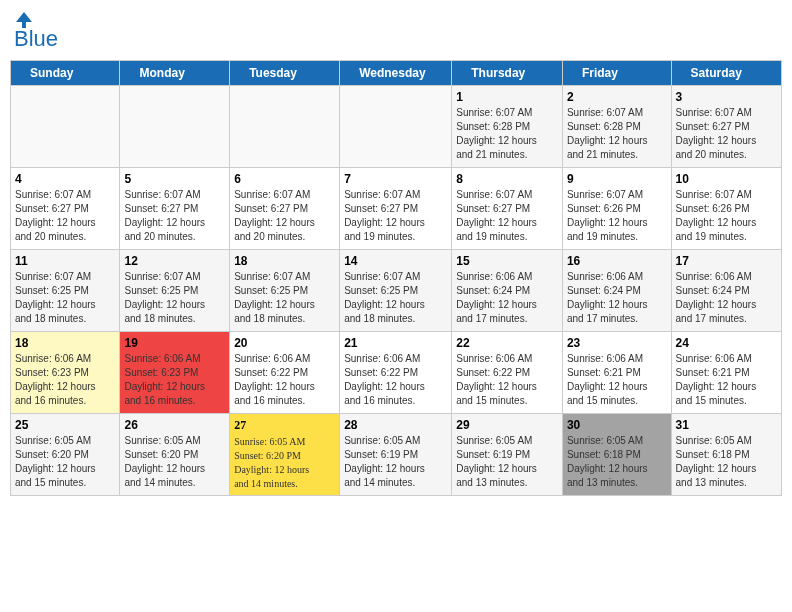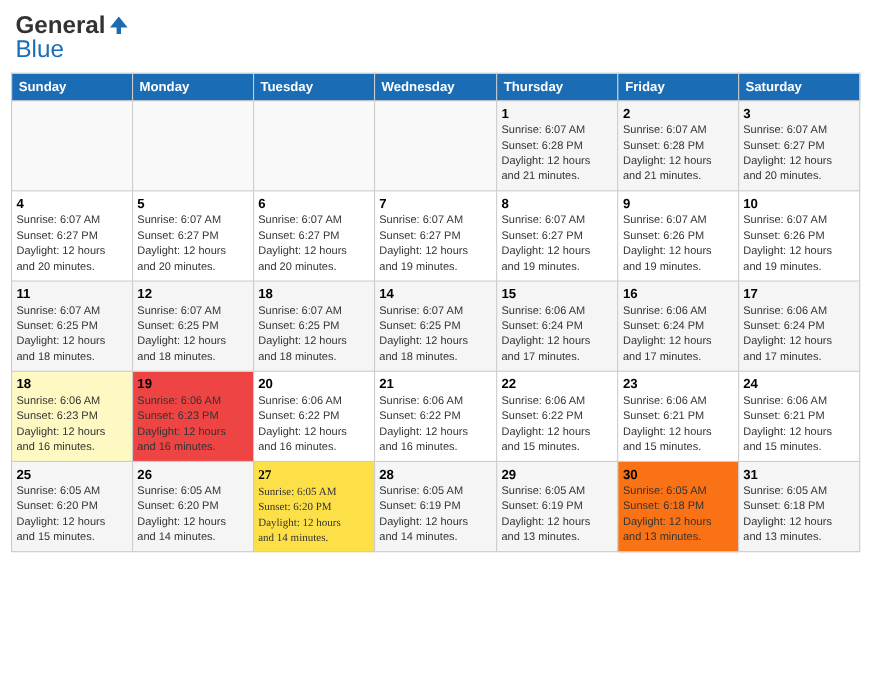--- a/index.html
+++ b/index.html
@@ -39,21 +39,21 @@
       color: #555;
     }
     .calendar {
       width: 100%;
       border-collapse: collapse;
       font-size: 11px;
     }
     .calendar th {
       background: #1a6cb5;
       color: white;
-      padding: 5px 6px;
+      padding: 5px 19px;
       text-align: left;
       font-size: 12px;
       font-weight: bold;
       border: 1px solid #ccc;
     }
     .calendar td {
       border: 1px solid #ccc;
       padding: 4px 4px;
       vertical-align: top;
       height: 82px;
@@ -78,23 +78,20 @@
       line-height: 1.4;
     }
     .empty { background: #f9f9f9 !important; }
   </style>
 </head>
 <body>
 
 <div class="header">
   <div class="logo">
     <div class="logo-row">
-      <div style="font-size:22px;font-weight:bold;color:#333;">
-        <span style="color:#333;">General</span><span style="display:inline-block;margin-left:2px;"></span>
-      </div>
       <svg width="20" height="20" viewBox="0 0 20 20">
         <polygon points="10,2 18,12 12,12 12,18 8,18 8,12 2,12" fill="#1a6cb5"></polygon>
       </svg>
     </div>
     <div style="font-size:22px;font-weight:normal;color:#1a6cb5;margin-top:-4px;">Blue</div>
   </div>
   <div class="title-block">
     <div class="month-title"></div>
     <div class="location"></div>
   </div>
@@ -322,21 +319,21 @@
 Daylight: 12 hours
 and 14 minutes.</div>
         </td>
         <td style="background: rgb(245, 245, 245);">
           <span class="day-num">29</span>
           <div class="day-info" style="white-space: pre-line;">Sunrise: 6:05 AM
 Sunset: 6:19 PM
 Daylight: 12 hours
 and 13 minutes.</div>
         </td>
-        <td style="background: #f97316;">
+        <td style="background: #a3a3a3;">
           <span class="day-num">30</span>
           <div class="day-info" style="white-space: pre-line;">Sunrise: 6:05 AM
 Sunset: 6:18 PM
 Daylight: 12 hours
 and 13 minutes.</div>
         </td>
         <td style="background: rgb(245, 245, 245);">
           <span class="day-num">31</span>
           <div class="day-info" style="white-space: pre-line;">Sunrise: 6:05 AM
 Sunset: 6:18 PM

